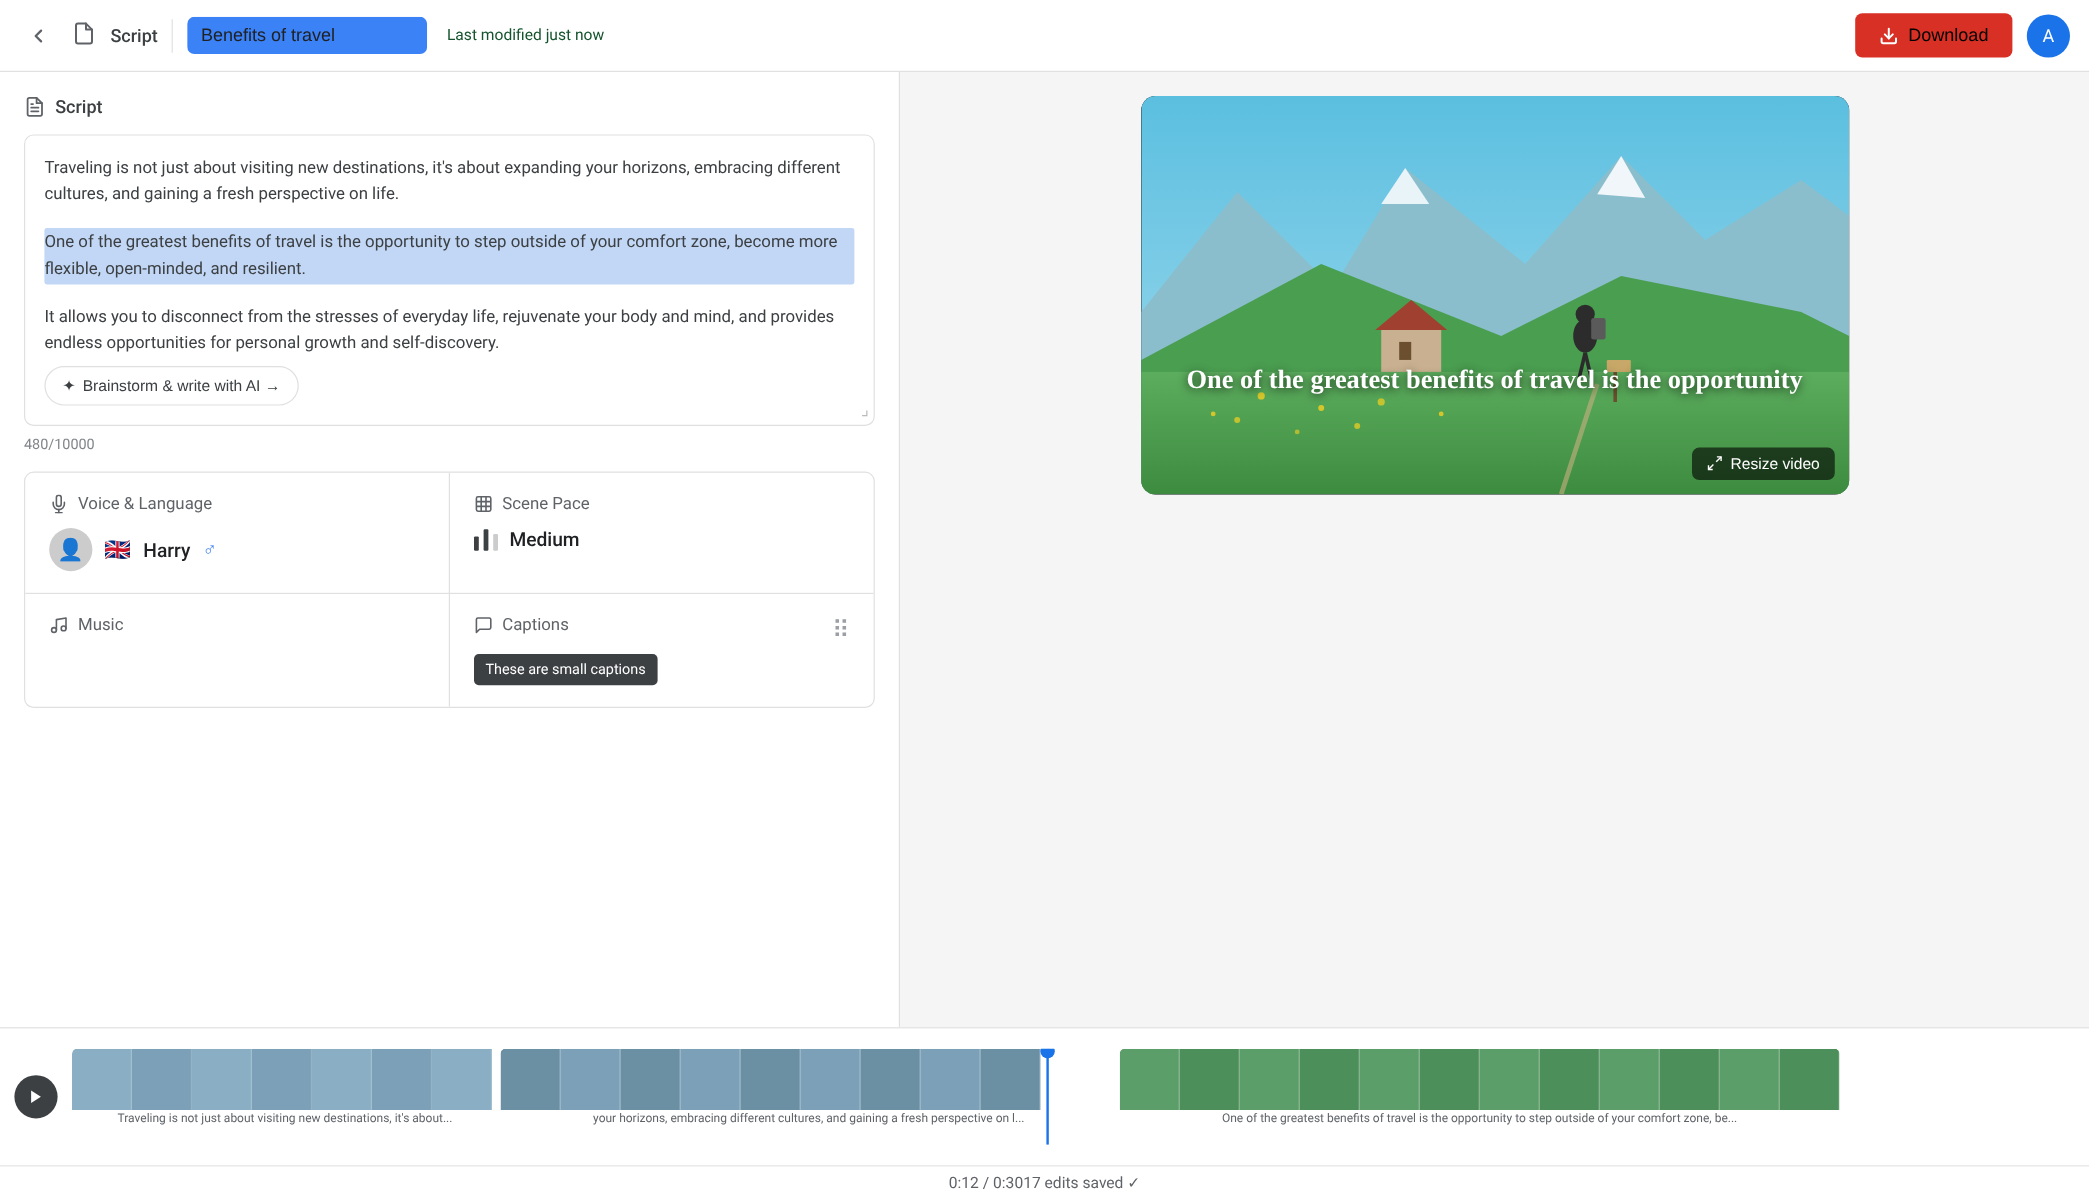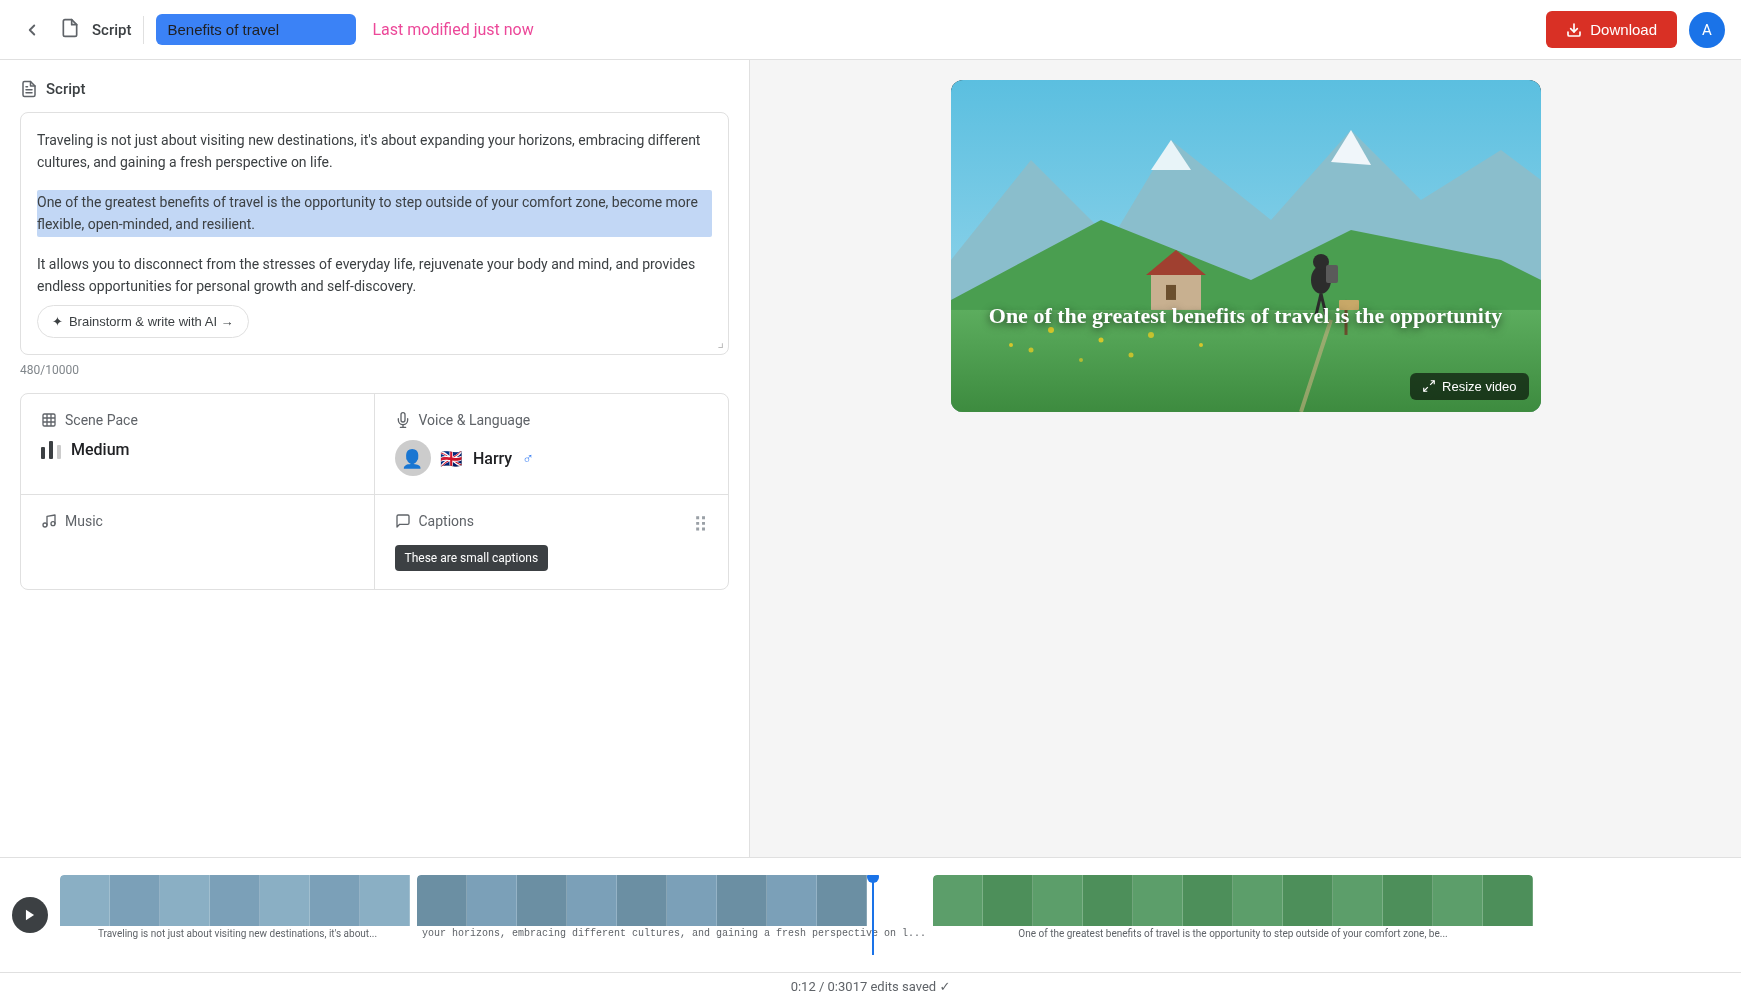--- a/index.html
+++ b/index.html
@@ -11,24 +11,24 @@
       padding: 0 16px; height: 60px; flex-shrink: 0; gap: 12px;
     }
     .topbar-back { width: 32px; height: 32px; display: flex; align-items: center; justify-content: center; cursor: pointer; border-radius: 4px; }
     .topbar-doc-icon { color: #5f6368; }
     .topbar-script-label { font-size: 15px; color: #3c4043; font-weight: 500; }
     .topbar-divider { width: 1px; height: 28px; background: #e0e0e0; }
     .topbar-title-input {
       border: 1px solid transparent; padding: 6px 10px; border-radius: 6px; font-size: 15px;
       color: #202124; background: #3b82f6; outline: none; width: 200px;
     }
-    .topbar-modified { color: #ec4899; font-size: 16px; margin-left: 4px; }
+    .topbar-modified { color: #14532d; font-size: 13px; margin-left: 4px; }
     .topbar-spacer { flex: 1; }
     .topbar-download-btn {
-      background: #d93025; color: #ffffff; border: none; border-radius: 6px;
+      background: #d93025; color: #000000; border: none; border-radius: 6px;
       padding: 10px 20px; font-size: 15px; font-weight: 500; cursor: pointer;
       display: flex; align-items: center; gap: 8px;
     }
     .topbar-avatar {
       width: 36px; height: 36px; border-radius: 50%; background: #1a73e8;
       display: flex; align-items: center; justify-content: center; color: #fff; font-size: 15px; cursor: pointer;
     }
 
     
     .main-content {
@@ -220,54 +220,54 @@
         <span>Brainstorm &amp; write with AI →</span>
       </button>
       <span class="resize-handle">⌟</span>
     </div>
     <div class="char-count">480/10000</div>
 
     <div class="settings-grid">
 
       <div class="settings-cell">
         <div class="settings-cell-title">
+          <svg width="16" height="16" viewBox="0 0 24 24" fill="none" stroke="#5f6368" stroke-width="2" stroke-linecap="round" stroke-linejoin="round">
+            <path d="M12 1a3 3 0 0 0-3 3v8a3 3 0 0 0 6 0V4a3 3 0 0 0-3-3z"></path>
+            <path d="M19 10v2a7 7 0 0 1-14 0v-2"></path>
+            <line x1="12" y1="19" x2="12" y2="23"></line>
+            <line x1="8" y1="23" x2="16" y2="23"></line>
+          </svg>
+          <span>Voice &amp; Language</span>
+        </div>
+        <div class="settings-cell-value">
+          <div class="voice-avatar">👤</div>
+          <span class="flag">🇬🇧</span>
+          <span>Harry</span>
+          <span class="gender-icon">♂</span>
+        </div>
+      </div>
+
+      <div class="settings-cell">
+        <div class="settings-cell-title">
           <svg width="16" height="16" viewBox="0 0 24 24" fill="none" stroke="#5f6368" stroke-width="2">
             <rect x="3" y="3" width="18" height="18" rx="2" ry="2"></rect>
             <line x1="3" y1="9" x2="21" y2="9"></line>
             <line x1="3" y1="15" x2="21" y2="15"></line>
             <line x1="9" y1="3" x2="9" y2="21"></line>
             <line x1="15" y1="3" x2="15" y2="21"></line>
           </svg>
           <span>Scene Pace</span>
         </div>
         <div class="settings-cell-value">
           <div class="scene-pace-icon">
             <div class="bar" style="width:4px;height:12px;"></div>
             <div class="bar" style="width:4px;height:18px;"></div>
             <div class="bar" style="width:4px;height:14px;background:#ccc;"></div>
           </div>
           <span>Medium</span>
-        </div>
-      </div>
-
-      <div class="settings-cell">
-        <div class="settings-cell-title">
-          <svg width="16" height="16" viewBox="0 0 24 24" fill="none" stroke="#5f6368" stroke-width="2" stroke-linecap="round" stroke-linejoin="round">
-            <path d="M12 1a3 3 0 0 0-3 3v8a3 3 0 0 0 6 0V4a3 3 0 0 0-3-3z"></path>
-            <path d="M19 10v2a7 7 0 0 1-14 0v-2"></path>
-            <line x1="12" y1="19" x2="12" y2="23"></line>
-            <line x1="8" y1="23" x2="16" y2="23"></line>
-          </svg>
-          <span>Voice &amp; Language</span>
-        </div>
-        <div class="settings-cell-value">
-          <div class="voice-avatar">👤</div>
-          <span class="flag">🇬🇧</span>
-          <span>Harry</span>
-          <span class="gender-icon">♂</span>
         </div>
       </div>
 
       <div class="settings-cell">
         <div class="settings-cell-title">
           <svg width="16" height="16" viewBox="0 0 24 24" fill="none" stroke="#5f6368" stroke-width="2" stroke-linecap="round" stroke-linejoin="round">
             <path d="M9 18V5l12-2v13"></path>
             <circle cx="6" cy="18" r="3"></circle>
             <circle cx="18" cy="16" r="3"></circle>
           </svg>
@@ -379,21 +379,21 @@
         <div class="frame-thumb" style="background:#7ba0b8;"></div>
         <div class="frame-thumb" style="background:#8aafc4;"></div>
         <div class="frame-thumb" style="background:#7ba0b8;"></div>
         <div class="frame-thumb" style="background:#8aafc4;"></div>
         <div class="frame-thumb" style="background:#7ba0b8;"></div>
         <div class="frame-thumb" style="background:#8aafc4;"></div>
       </div>
       <div class="timeline-text">Traveling is not just about visiting new destinations, it's about...</div>
     </div>
 
-    <div class="timeline-segment" style="width:514px;font-family:Liberation Mono, monospace;">
+    <div class="timeline-segment" style="width:514px;">
       <div class="timeline-segment-frames">
         <div class="frame-thumb" style="background:#6b8fa3;"></div>
         <div class="frame-thumb" style="background:#7ba0b8;"></div>
         <div class="frame-thumb" style="background:#6b8fa3;"></div>
         <div class="frame-thumb" style="background:#7ba0b8;"></div>
         <div class="frame-thumb" style="background:#6b8fa3;"></div>
         <div class="frame-thumb" style="background:#7ba0b8;"></div>
         <div class="frame-thumb" style="background:#6b8fa3;"></div>
         <div class="frame-thumb" style="background:#7ba0b8;"></div>
         <div class="frame-thumb" style="background:#6b8fa3;"></div>

